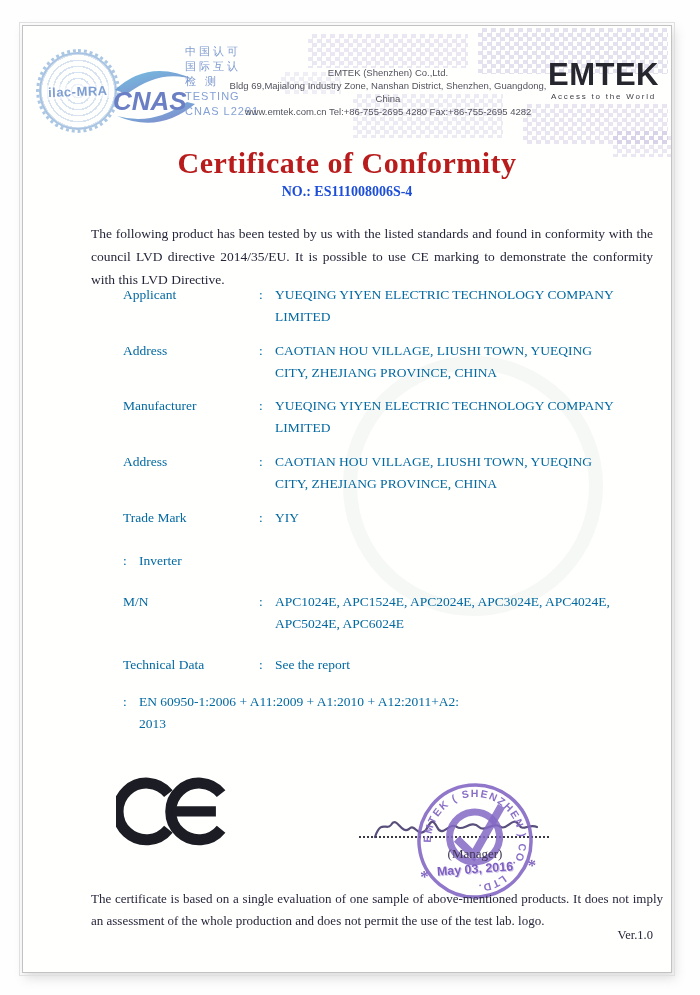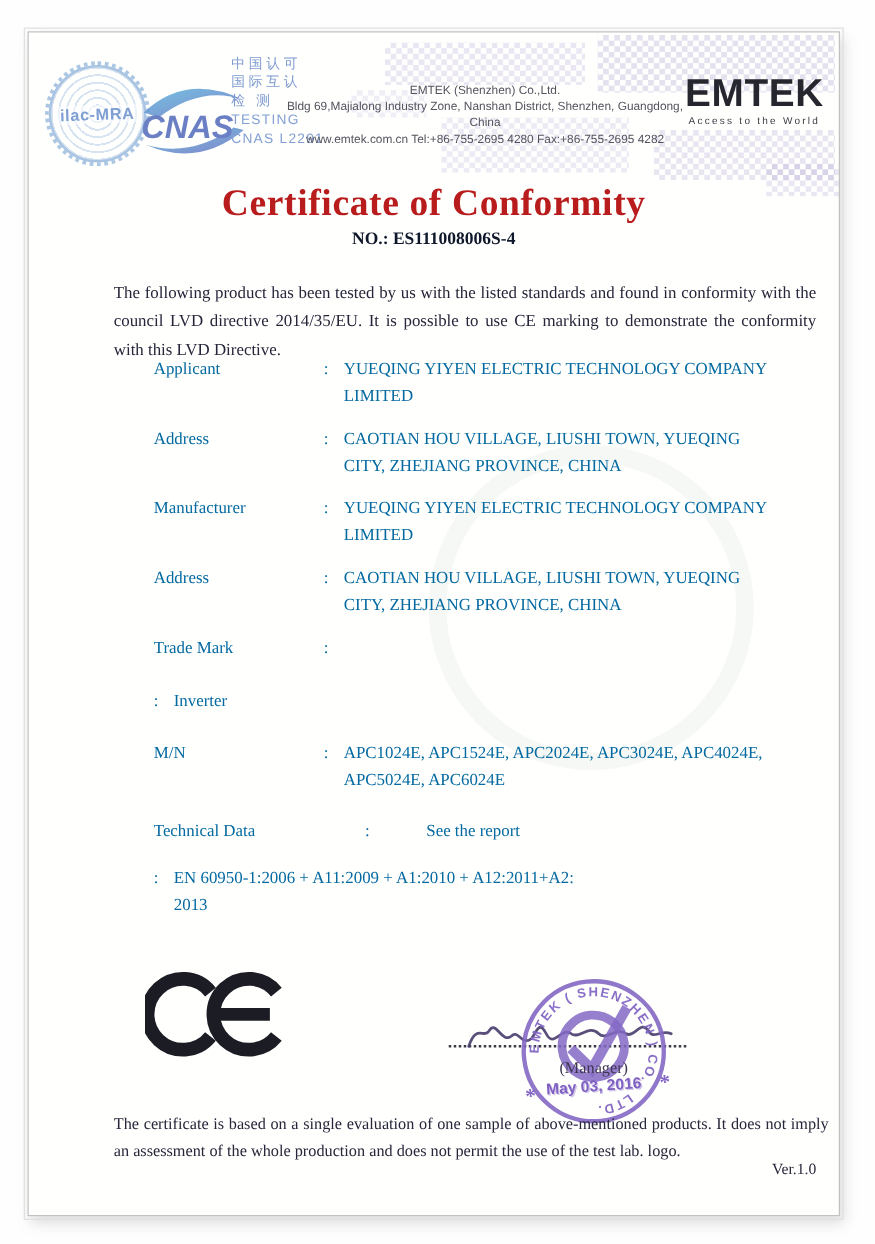--- a/index.html
+++ b/index.html
@@ -34,38 +34,38 @@
 
   .emtek-logo { position:absolute; left:513px; top:33px; width:135px; text-align:center; }
   .emtek-word { font-family:"Liberation Sans", sans-serif; font-weight:bold; font-size:31px;
     letter-spacing:0.5px; color:#26262e; line-height:32px; }
   .emtek-tagline { font-family:"Liberation Sans", sans-serif; font-size:8px; letter-spacing:1.8px; color:#3c3c46; margin-top:1px; }
 
   
   .title { position:absolute; left:0; top:120px; width:100%; text-align:center;
     font-weight:bold; font-size:30px; letter-spacing:0.5px; color:#b91c1c; }
   .cert-no { position:absolute; left:0; top:158px; width:100%; text-align:center;
-    font-weight:bold; font-size:14px; color:#0f172a; }
+    font-weight:bold; font-size:14px; color:#1d4ed8; }
 
   
   .intro { position:absolute; left:68px; top:196px; width:562px; font-size:13.5px;
     line-height:23px; text-align:justify; color:#26263a; }
 
   
   .watermark-ring { position:absolute; left:320px; top:330px; width:260px; height:260px;
     border-radius:50%; border:14px solid rgba(165,190,170,0.10); }
 
   
   .fields { position:absolute; left:100px; top:258px; width:510px; }
   .field-row { display:flex; align-items:flex-start; font-size:13.5px; line-height:22px; color:#0369a1; }
   .field-label { width:136px; flex:none; }
   .field-colon { width:16px; flex:none; }
   .field-value { width:348px; }
   .gap-a { margin-bottom:12px; } .gap-b { margin-bottom:11px; }
-  .gap-c { margin-bottom:21px; } .gap-d { margin-bottom:19px; } .gap-e { margin-bottom:15px;gap:33px; }
+  .gap-c { margin-bottom:21px; } .gap-d { margin-bottom:19px; } .gap-e { margin-bottom:15px; }
 
   
   .ce-mark { position:absolute; left:93px; top:745px; width:118px; height:84px; }
 
   
   .sign-line { position:absolute; left:336px; top:798px; width:190px; border-bottom:2px dotted #3a3a46; height:14px; }
   .signature-svg { position:absolute; left:344px; top:775px; width:180px; height:45px; }
   .stamp { position:absolute; left:372px; top:735px; width:160px; height:160px; transform:rotate(-6deg); }
   .manager-label { position:absolute; left:372px; top:820px; width:160px; text-align:center;
     font-size:13px; color:#3f3752; }
@@ -150,20 +150,21 @@
         <span class="field-value">YUEQING YIYEN ELECTRIC TECHNOLOGY COMPANY LIMITED</span>
       </div>
       <div class="field-row gap-a">
         <span class="field-label">Address</span>
         <span class="field-colon">:</span>
         <span class="field-value">CAOTIAN HOU VILLAGE, LIUSHI TOWN, YUEQING CITY, ZHEJIANG PROVINCE, CHINA</span>
       </div>
       <div class="field-row gap-c">
         <span class="field-label">Trade Mark</span>
         <span class="field-colon">:</span>
+        <span class="field-value">YIY</span>
       </div>
       <div class="field-row gap-d">
         <span class="field-colon">:</span>
         <span class="field-value">Inverter</span>
       </div>
       <div class="field-row gap-d">
         <span class="field-label">M/N</span>
         <span class="field-colon">:</span>
         <span class="field-value">APC1024E, APC1524E, APC2024E, APC3024E, APC4024E, APC5024E, APC6024E</span>
       </div>

